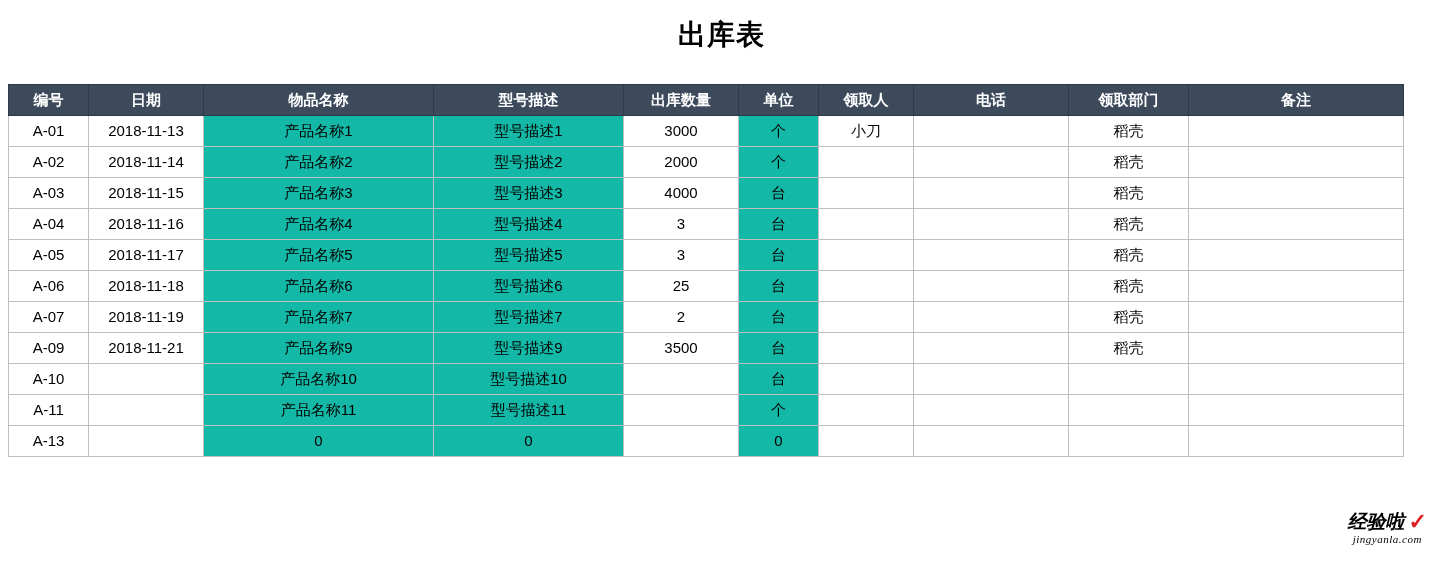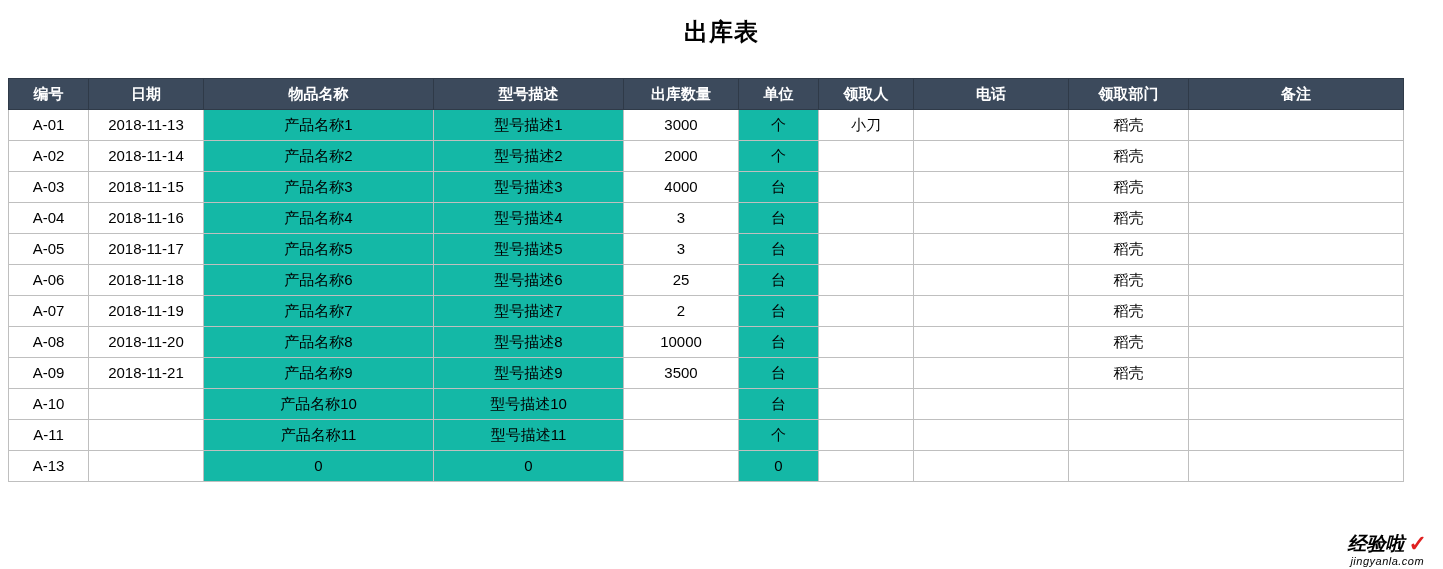--- a/index.html
+++ b/index.html
@@ -6,21 +6,21 @@
   body {
     font-family: "Microsoft YaHei", "黑体", sans-serif;
     background: #ffffff;
     width: 1443px;
     height: 569px;
     position: relative;
     overflow: hidden;
   }
   .title {
     text-align: center;
-    font-size: 24px;
+    font-size: 28px;
     font-weight: bold;
     color: #000;
     padding: 16px 0 14px;
     letter-spacing: 1px;
     border-radius: 24px;
   }
   table {
     width: 1304px;
     margin: 16px 8px;
     border-collapse: collapse;
@@ -50,22 +50,22 @@
   .col-model{ width: 190px; }
   .col-qty  { width: 115px; }
   .col-unit { width: 80px; }
   .col-recv { width: 95px; }
   .col-phone{ width: 155px; }
   .col-dept { width: 120px; }
   .col-note { width: 215px; }
   .watermark {
     position: absolute;
     right: 16px;
-    bottom: 2px;
-    font-family: Liberation Sans, sans-serif;
+    bottom: 24px;
+    font-family: Liberation Serif, serif;
     color: #000;
     user-select: none;
   }
   .watermark .main {
     font-size: 19px;
     font-weight: bold;
     font-style: italic;
     display: inline-flex;
     align-items: center;
   }
@@ -189,32 +189,20 @@
         <td class="shade">产品名称7</td>
         <td class="shade">型号描述7</td>
         <td>2</td>
         <td class="shade">台</td>
         <td></td>
         <td></td>
         <td>稻壳</td>
         <td></td>
       </tr>
       <tr>
-        <td>A-08</td>
-        <td>2018-11-20</td>
-        <td class="shade">产品名称8</td>
-        <td class="shade">型号描述8</td>
-        <td>10000</td>
-        <td class="shade">台</td>
-        <td></td>
-        <td></td>
-        <td>稻壳</td>
-        <td></td>
-      </tr>
-      <tr>
         <td>A-09</td>
         <td>2018-11-21</td>
         <td class="shade">产品名称9</td>
         <td class="shade">型号描述9</td>
         <td>3500</td>
         <td class="shade">台</td>
         <td></td>
         <td></td>
         <td>稻壳</td>
         <td></td>

